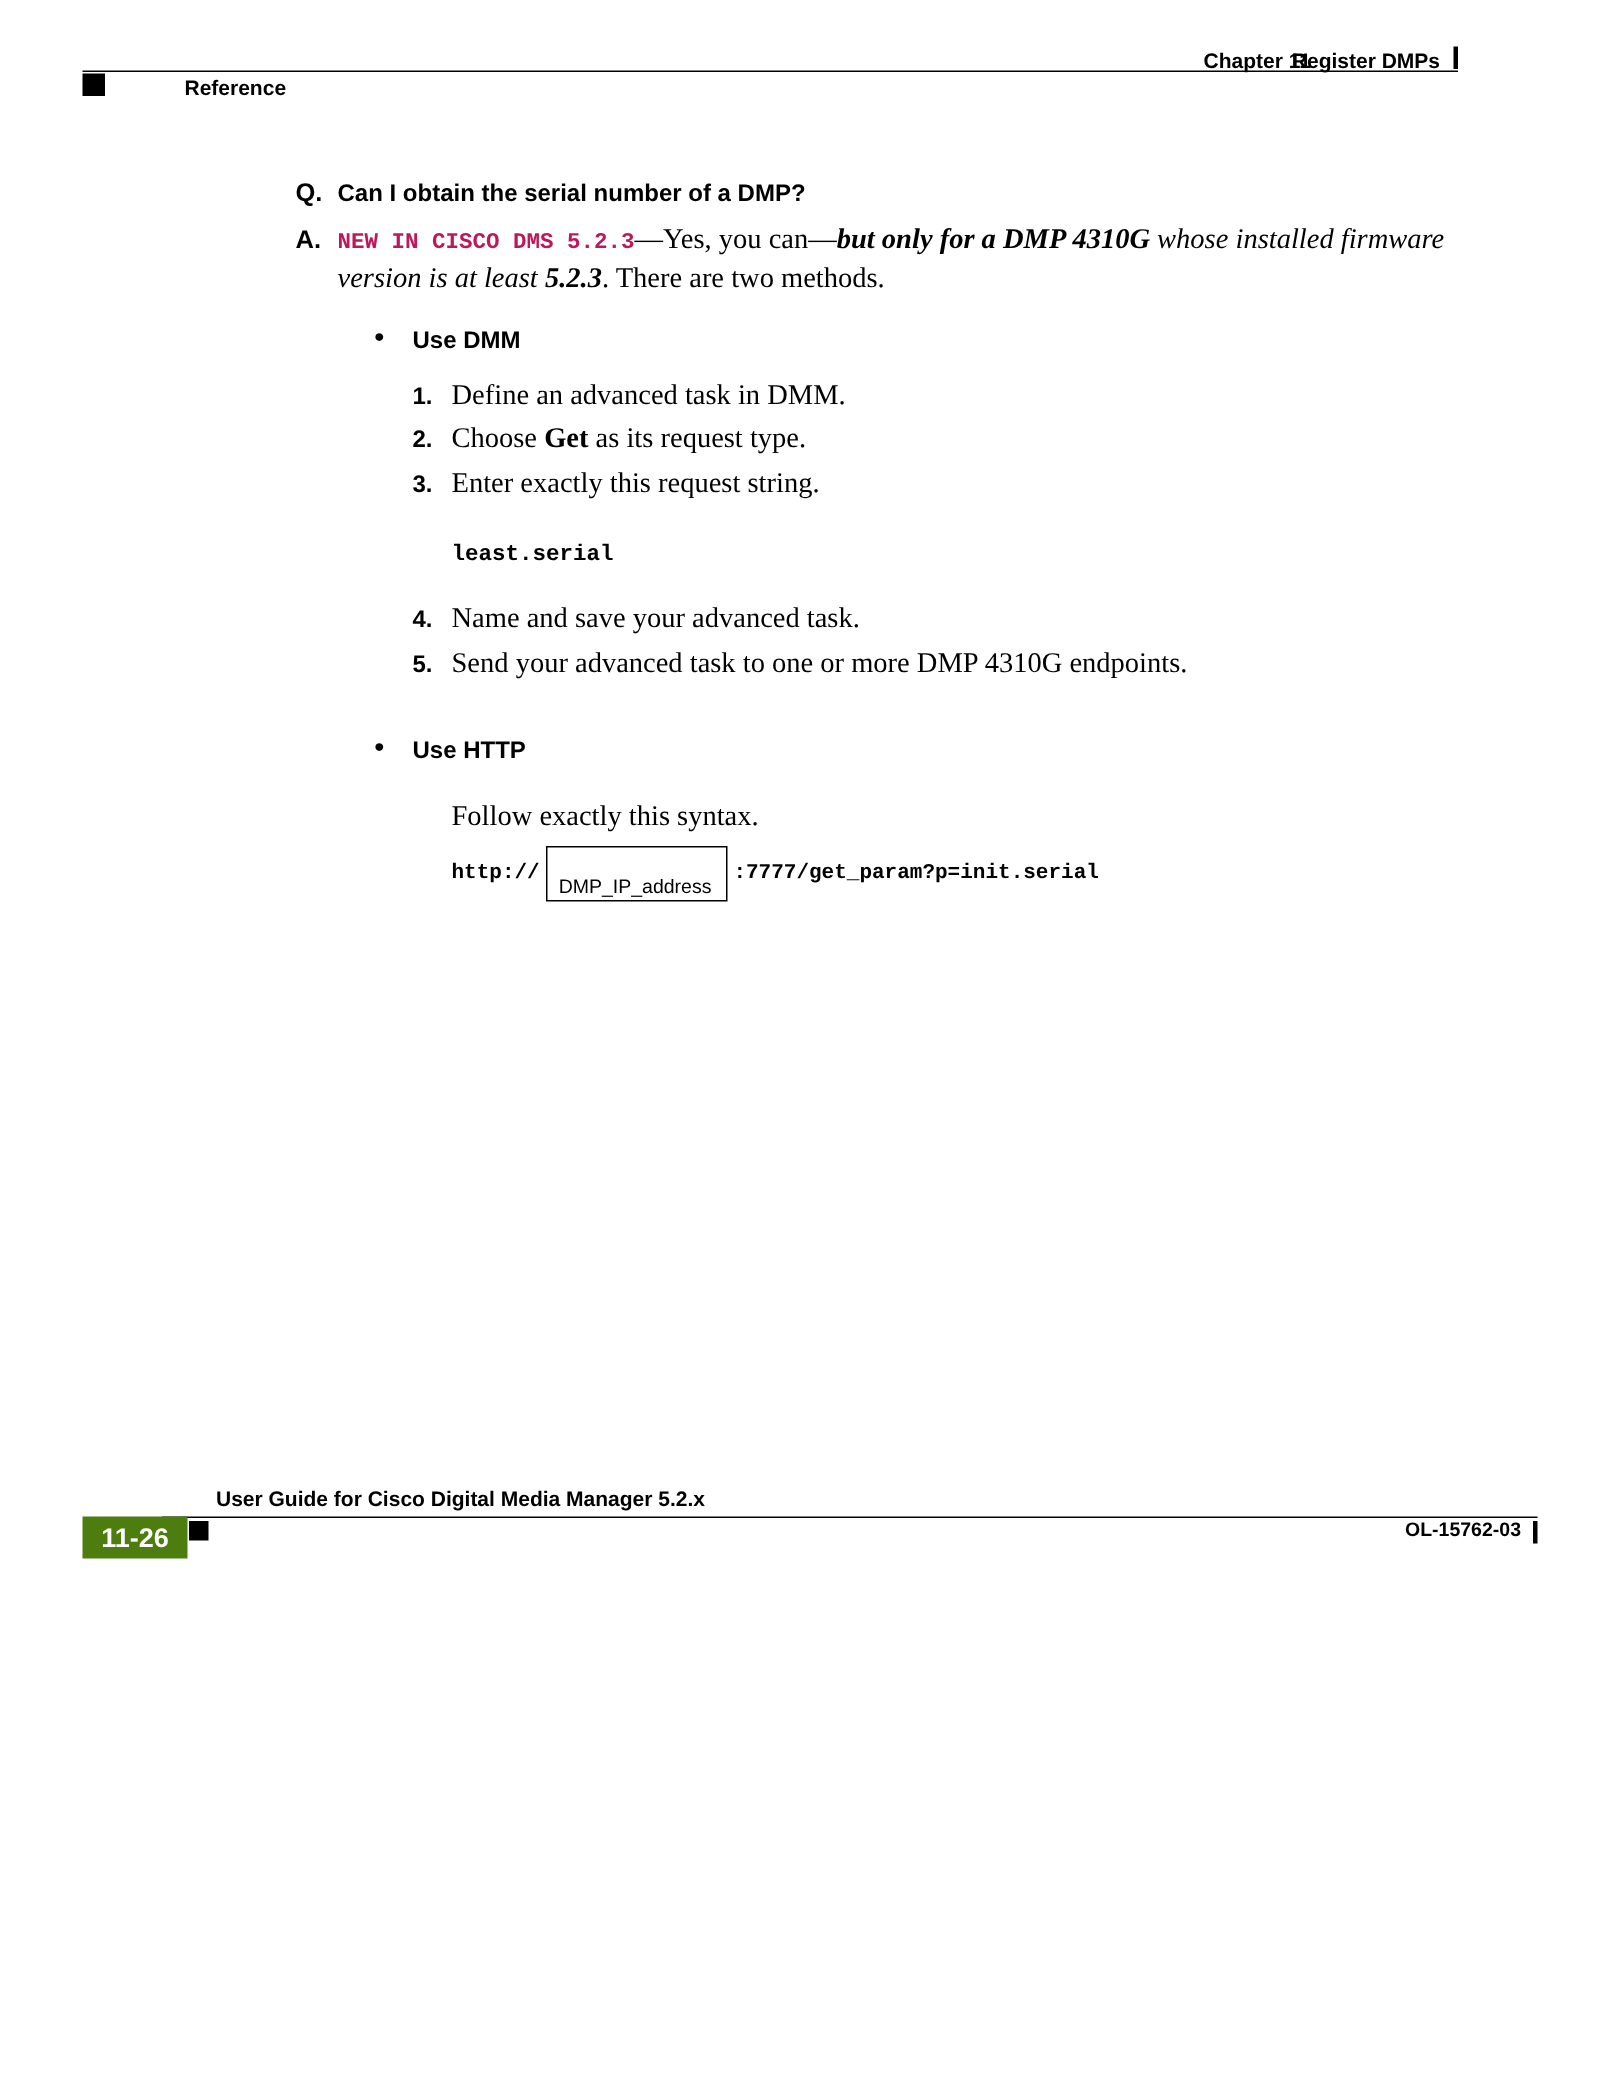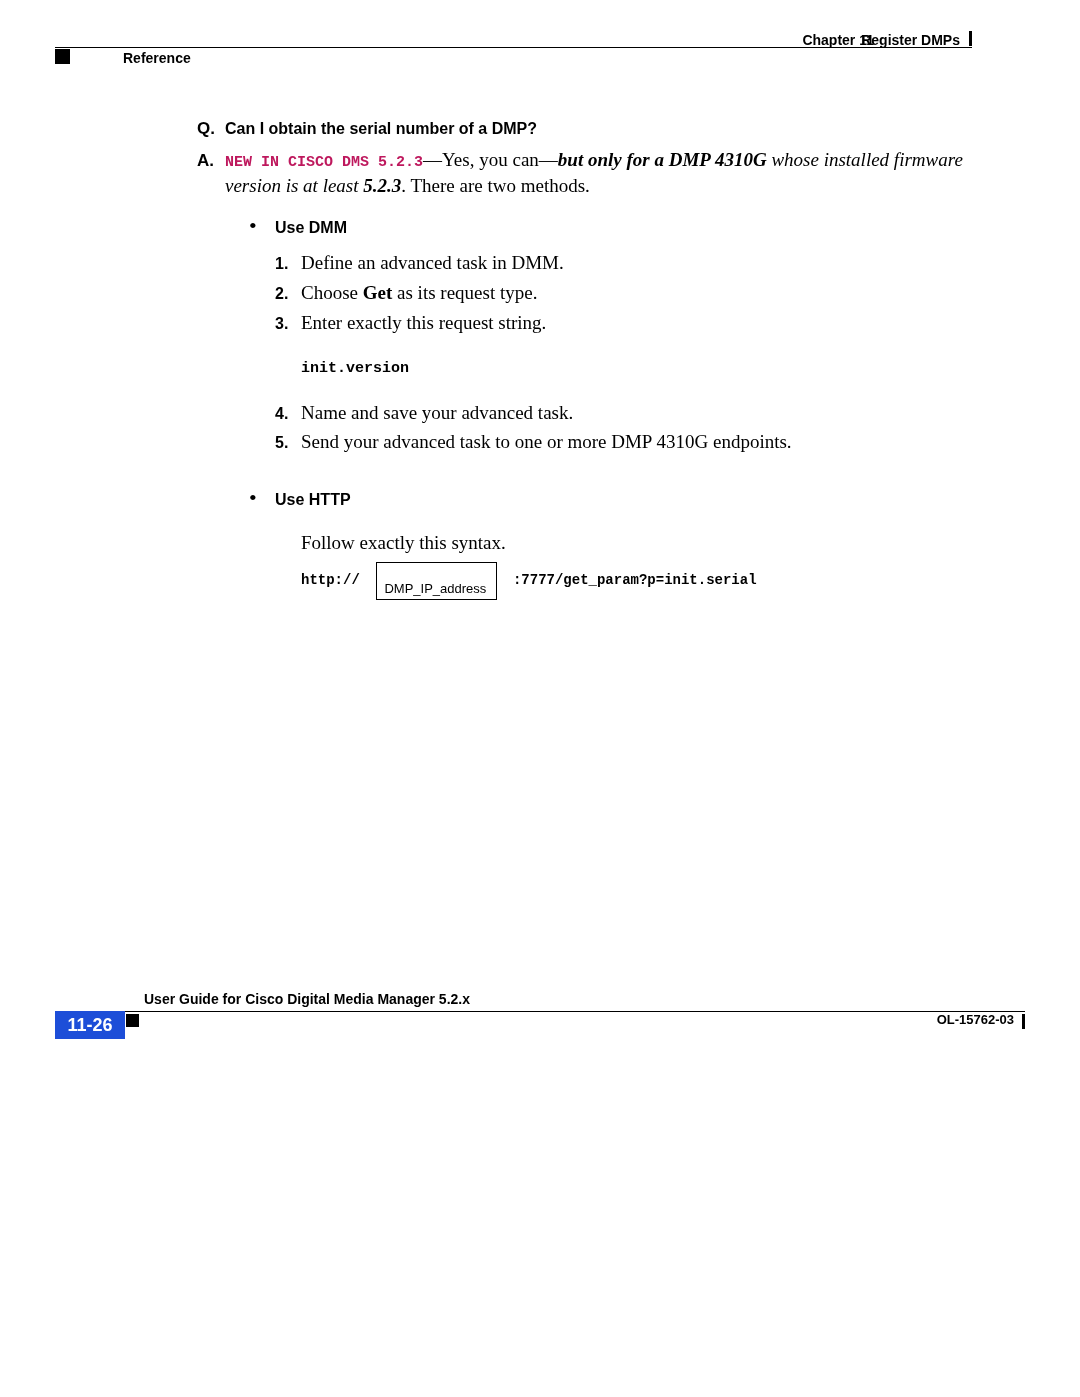--- a/index.html
+++ b/index.html
@@ -151,21 +151,21 @@
     margin-top: 20px;
     margin-bottom: 6px;
   }
   .http-line {
     margin-left: 52px;
     font-family: "Courier New", Courier, monospace;
     font-weight: bold;
     font-size: 14px;
     display: flex;
     align-items: center;
-    gap: 16px;
+    gap: 4px;
   }
   .ip-box {
     border: 1px solid #000;
     padding: 17px 6px 1px 4px;
     font-family: Arial, Helvetica, sans-serif;
     font-weight: normal;
     font-size: 13px;
     white-space: pre;
   }
 
@@ -193,21 +193,21 @@
     width: 13px;
     height: 13px;
     background: #000;
   }
   .ftr-pagebox {
     position: absolute;
     bottom: 30px;
     left: 55px;
     width: 70px;
     height: 28px;
-    background: #1d4ed8;
+    background: #4d7c0f;
     color: #fff;
     font-family: Arial, Helvetica, sans-serif;
     font-weight: bold;
     font-size: 18px;
     display: flex;
     align-items: center;
     justify-content: center;
   }
   .ftr-doc {
     position: absolute;
@@ -264,21 +264,21 @@
         </div>
         <div class="step-row">
           <span class="step-num">2.</span>
           <span class="step-txt"><span>Choose </span><span class="step-bold">Get</span><span> as its request type.</span></span>
         </div>
         <div class="step-row">
           <span class="step-num">3.</span>
           <span class="step-txt">Enter exactly this request string.</span>
         </div>
       </div>
-      <div class="code-block">init.version</div>
+      <div class="code-block">least.serial</div>
       <div class="steps">
         <div class="step-row">
           <span class="step-num">4.</span>
           <span class="step-txt">Name and save your advanced task.</span>
         </div>
         <div class="step-row">
           <span class="step-num">5.</span>
           <span class="step-txt">Send your advanced task to one or more DMP 4310G endpoints.</span>
         </div>
       </div>

